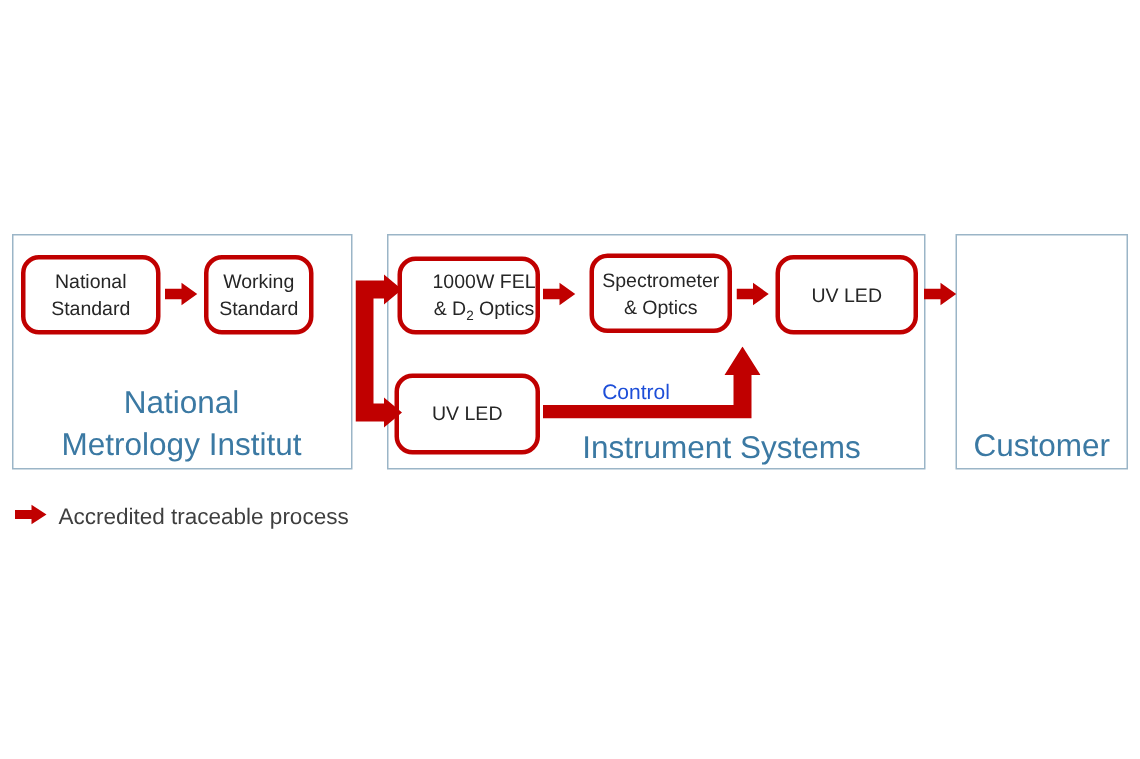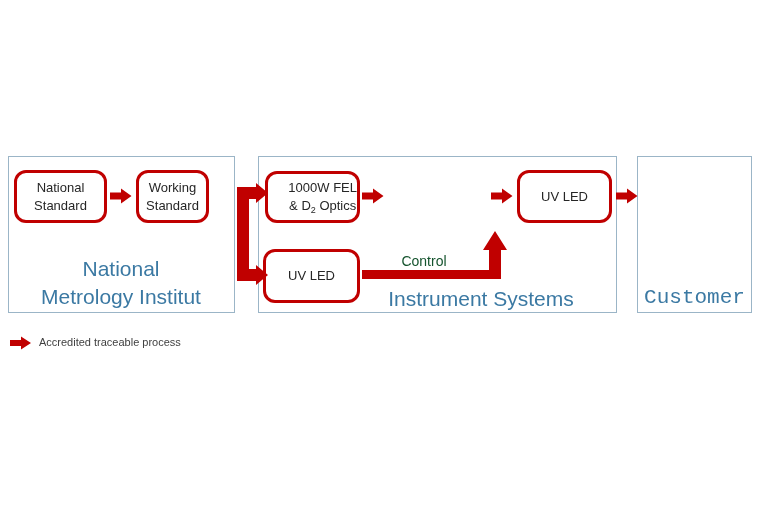--- a/index.html
+++ b/index.html
@@ -26,21 +26,21 @@
     position: absolute;
     color: #3B79A3;
     font-size: 21px;
     line-height: 28px;
     text-align: center;
     white-space: nowrap;
     z-index: 2;
   }
   .l-nmi        { left: 9px;   top: 255px; width: 224px; }
   .l-instrument { left: 361px; top: 285px; width: 240px; }
-  .l-customer   { left: 638px; top: 284px; width: 113px; font-family: Liberation Mono, monospace; }
+  .l-customer   { left: 638px; top: 284px; width: 113px; }
 
   .rbox {
     position: absolute;
     box-sizing: border-box;
     border: 3px solid #C00000;
     border-radius: 12px;
     background: #ffffff;
     display: flex;
     align-items: center;
     justify-content: center;
@@ -68,32 +68,32 @@
   .a2     { left: 362px; top: 188px; }
   .a3     { left: 491px; top: 188px; }
   .a4     { left: 616px; top: 188px; }
   .a-split   { left: 237px; top: 182px; }
   .a-control { left: 362px; top: 231px; }
 
   .control-label {
     position: absolute;
     left: 394px; top: 253px; width: 60px;
     text-align: center;
-    color: #14532d;
+    color: #1d4ed8;
     font-size: 14px;
     z-index: 5;
   }
   .legend { position: absolute; left: 10px; top: 335px; z-index: 2; }
   .legend-arrow { position: absolute; left: 0; top: 1px; }
   .legend-text {
     position: absolute;
     left: 29px; top: 1px;
     white-space: nowrap;
     color: #3F3F3F;
-    font-size: 11px;
+    font-size: 15px;
   }
 </style>
 </head>
 <body>
 
 <div class="canvas">
 
   <div class="container c-nmi"></div>
   <div class="container c-instrument"></div>
   <div class="container c-customer"></div>
@@ -119,20 +119,26 @@
     </div>
   </div>
 
   <div class="rbox b-fel">
     <div>
       <div>1000W FEL</div>
       <div><span>&amp; D</span><sub>2</sub><span> Optics</span></div>
     </div>
   </div>
 
+  <div class="rbox b-spectro">
+    <div>
+      <div>Spectrometer</div>
+      <div>&amp; Optics</div>
+    </div>
+  </div>
 
   <div class="rbox b-uvled-top">
     <div>UV LED</div>
   </div>
 
 
   <div class="rbox b-uvled-bot">
     <div>UV LED</div>
   </div>
 

